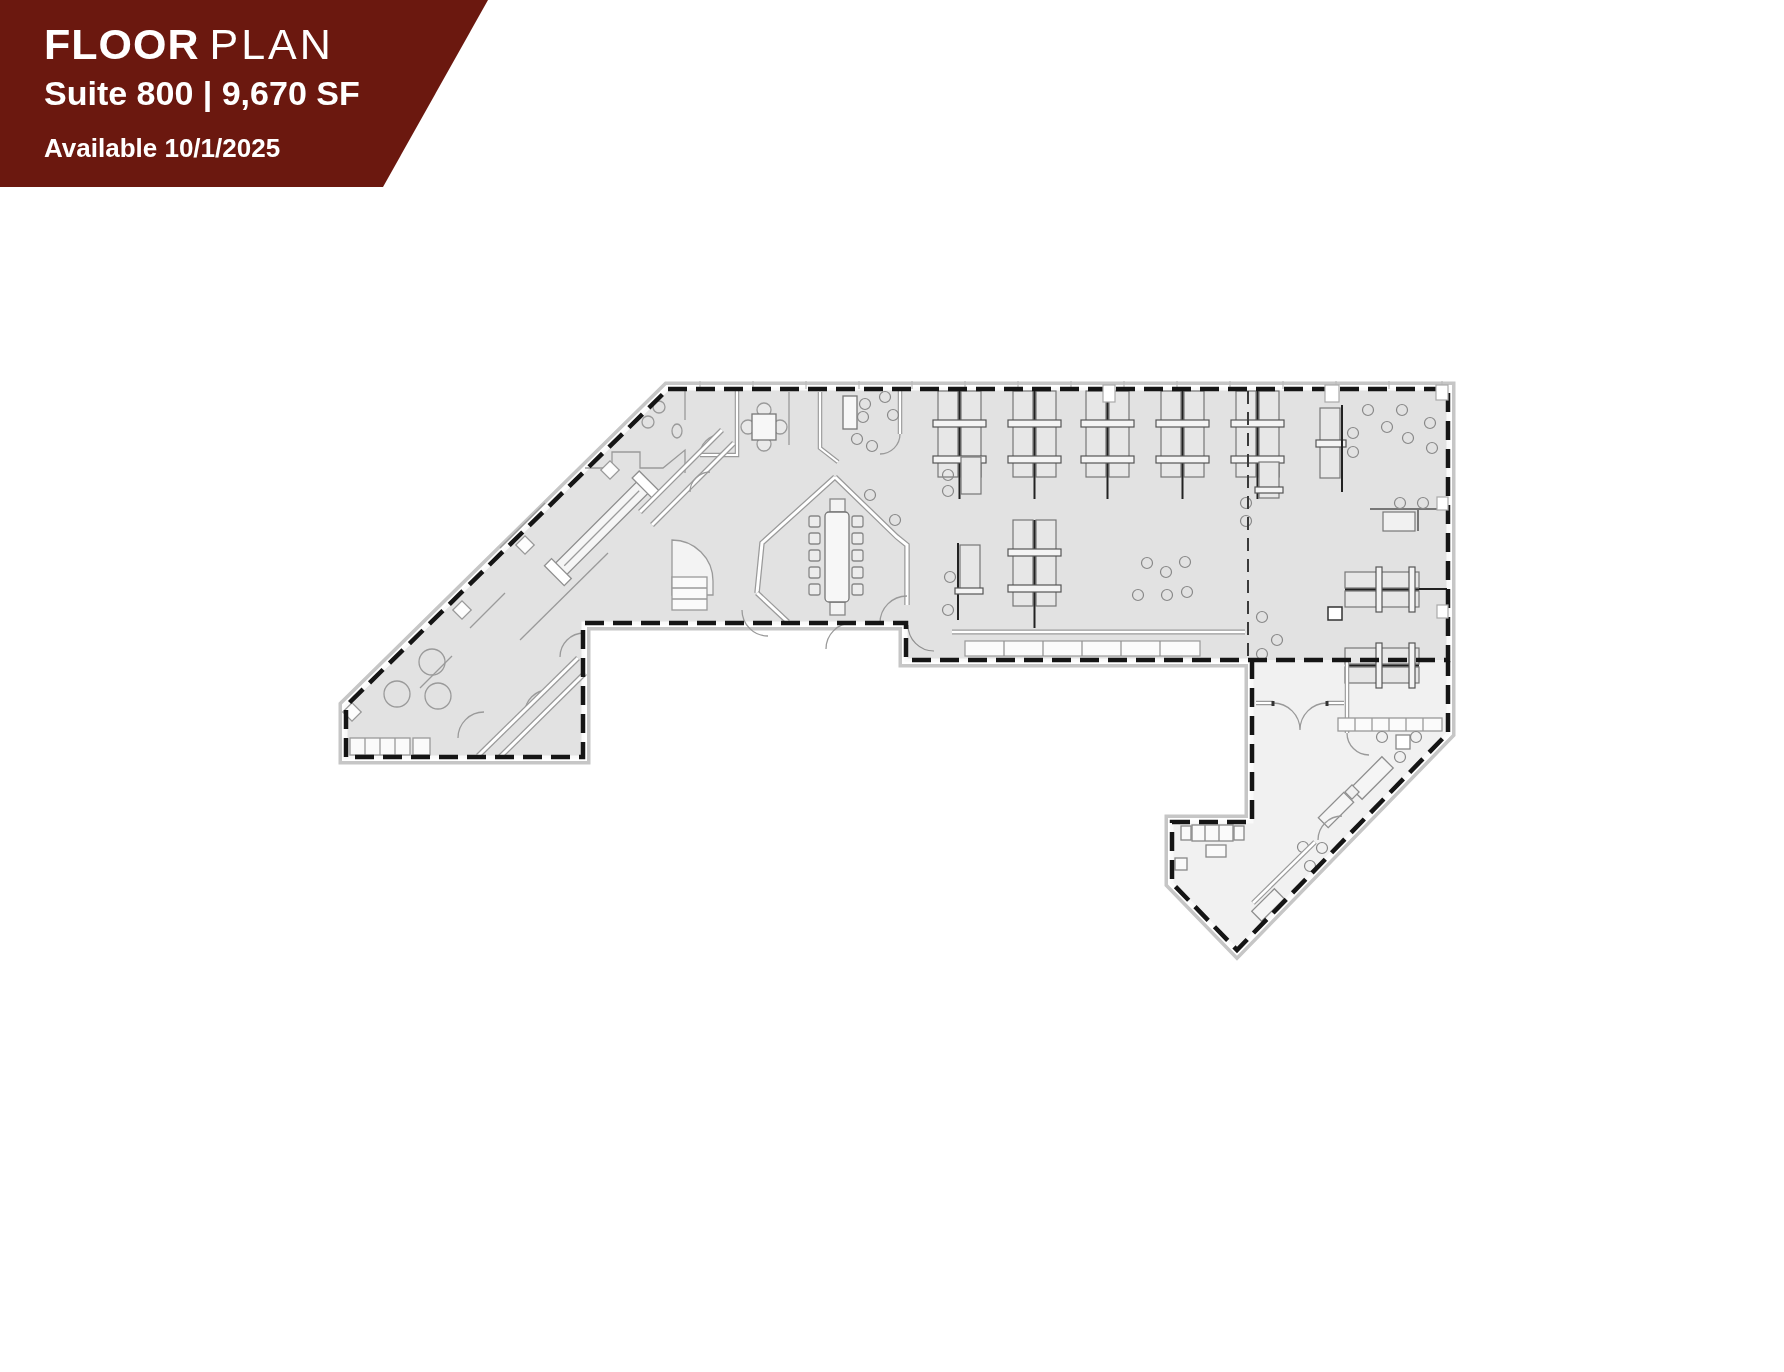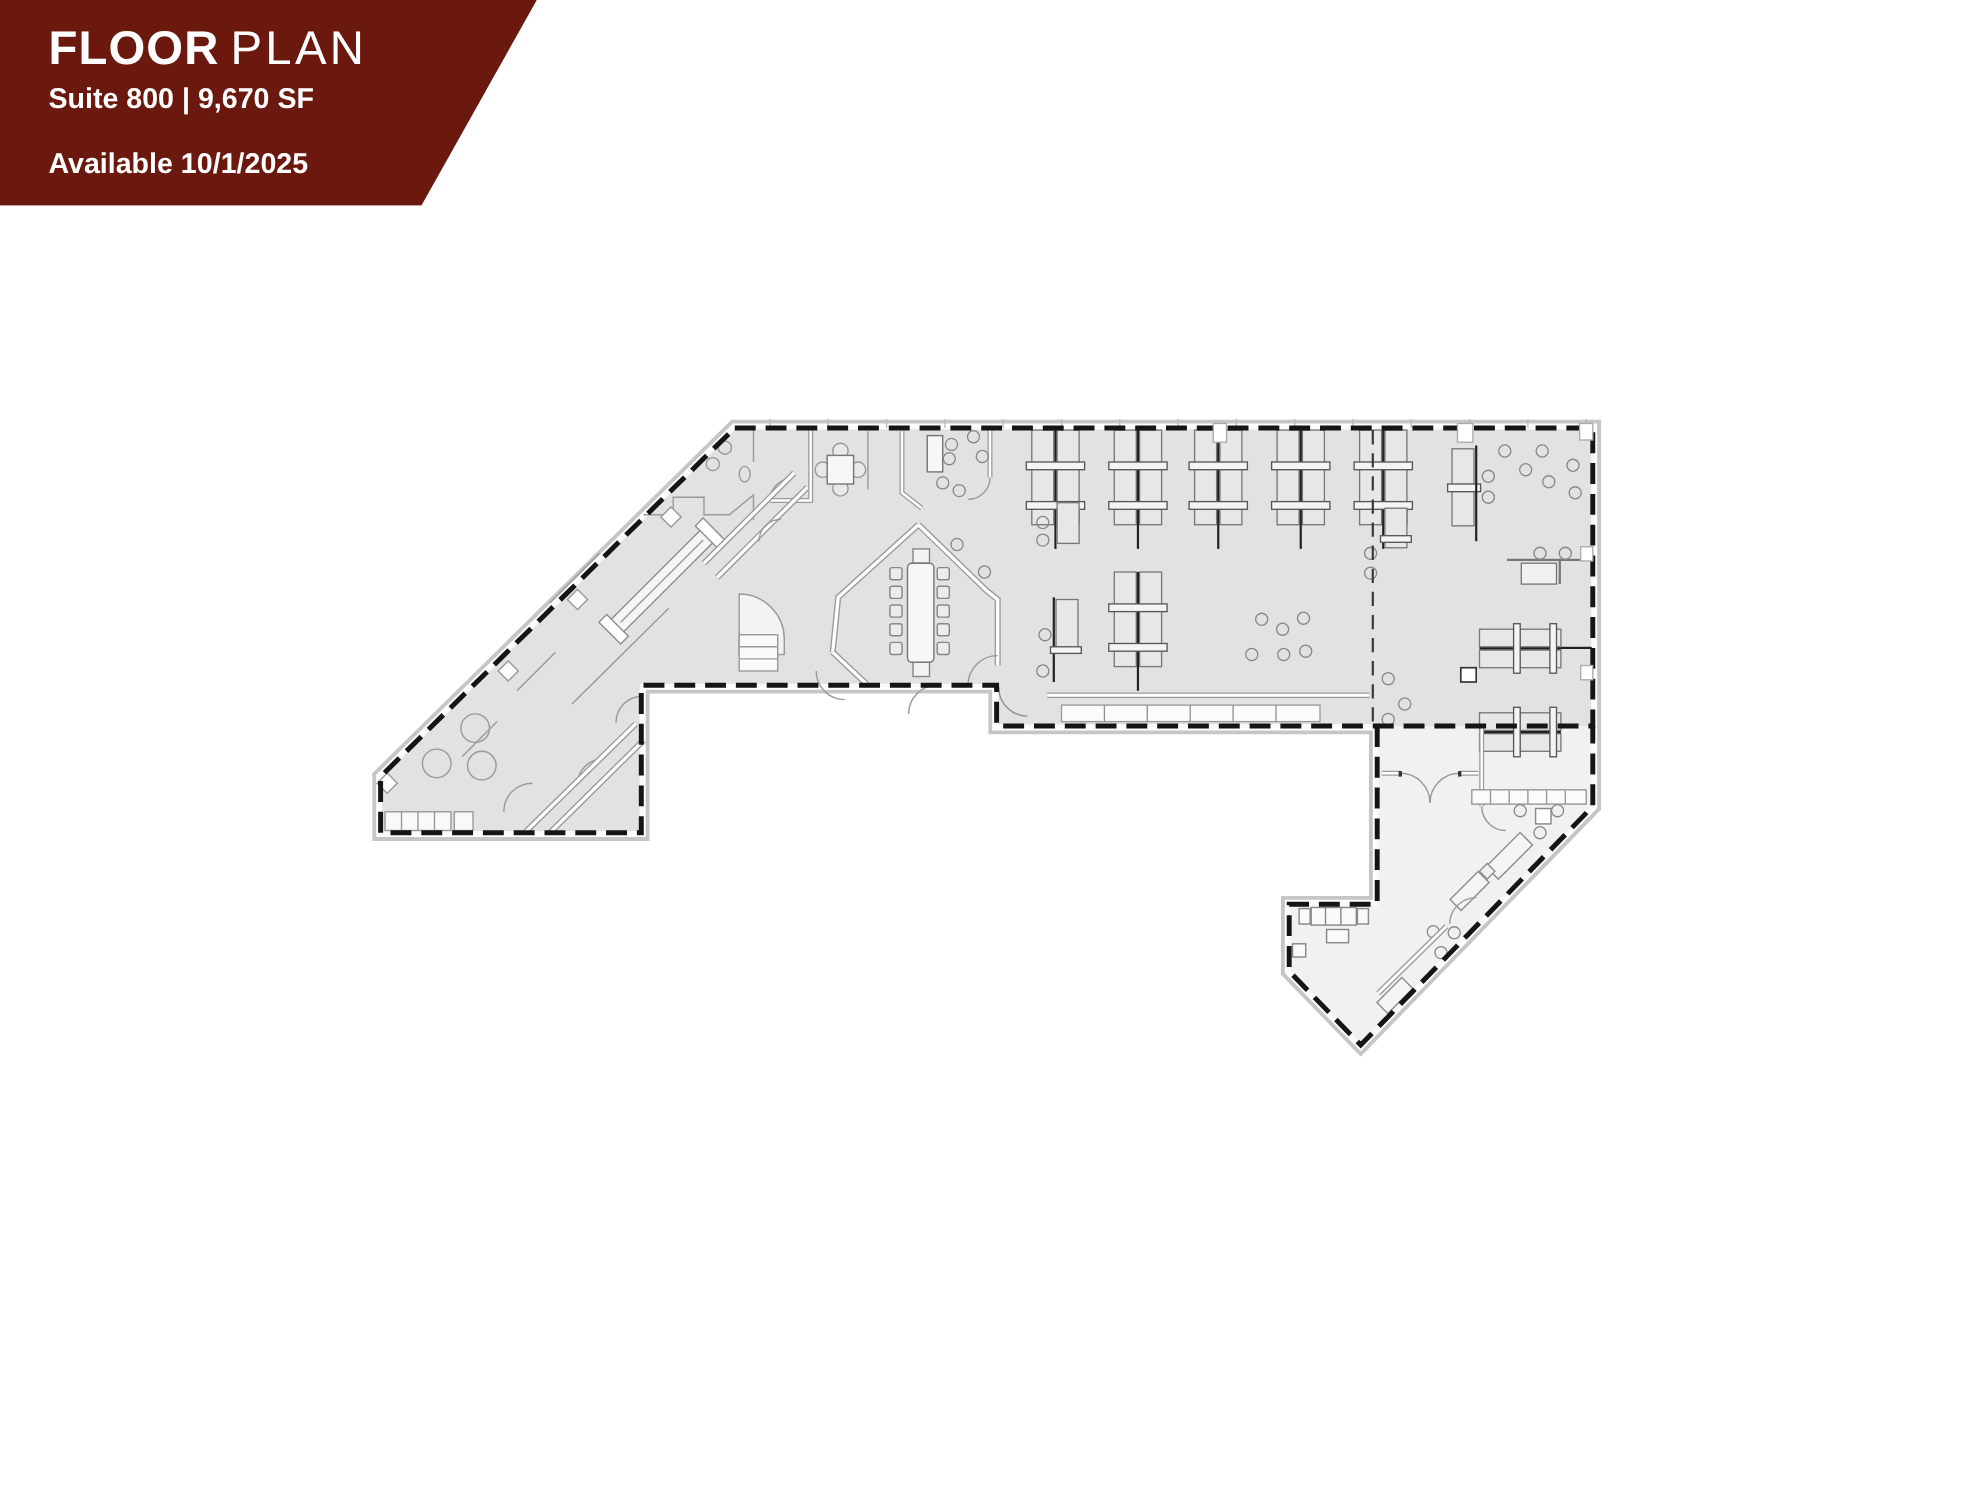--- a/index.html
+++ b/index.html
@@ -4,21 +4,21 @@
 <style>
   html,body{margin:0;padding:0;background:#ffffff;}
   .page{position:relative;width:1784px;height:1372px;background:#ffffff;overflow:hidden;
         font-family:"Liberation Sans",sans-serif;}
   .banner{position:absolute;left:0;top:0;width:500px;height:187px;
           clip-path:polygon(0 0,488px 0,383px 187px,0 187px);
           color:#fff;}
   .banner .line1{position:absolute;left:44px;top:20px;font-size:43px;letter-spacing:1px;}
   .banner .line1 .b{font-weight:bold;}
   .banner .line1 .t{font-weight:300;margin-left:10px;letter-spacing:3px;}
-  .banner .line2{position:absolute;left:44px;top:74px;font-size:26px;font-weight:bold;}
+  .banner .line2{position:absolute;left:44px;top:74px;font-size:34px;font-weight:bold;}
   .banner .line3{position:absolute;left:44px;top:133px;font-size:26px;font-weight:bold;}
   .plan{position:absolute;left:0;top:0;width:1784px;height:1372px;}
 </style>
 </head>
 <body>
 
 <div class="page">
 
   <div class="banner" style="background: rgb(107, 24, 15); color: rgb(255, 255, 255);">
     <div class="line1">

